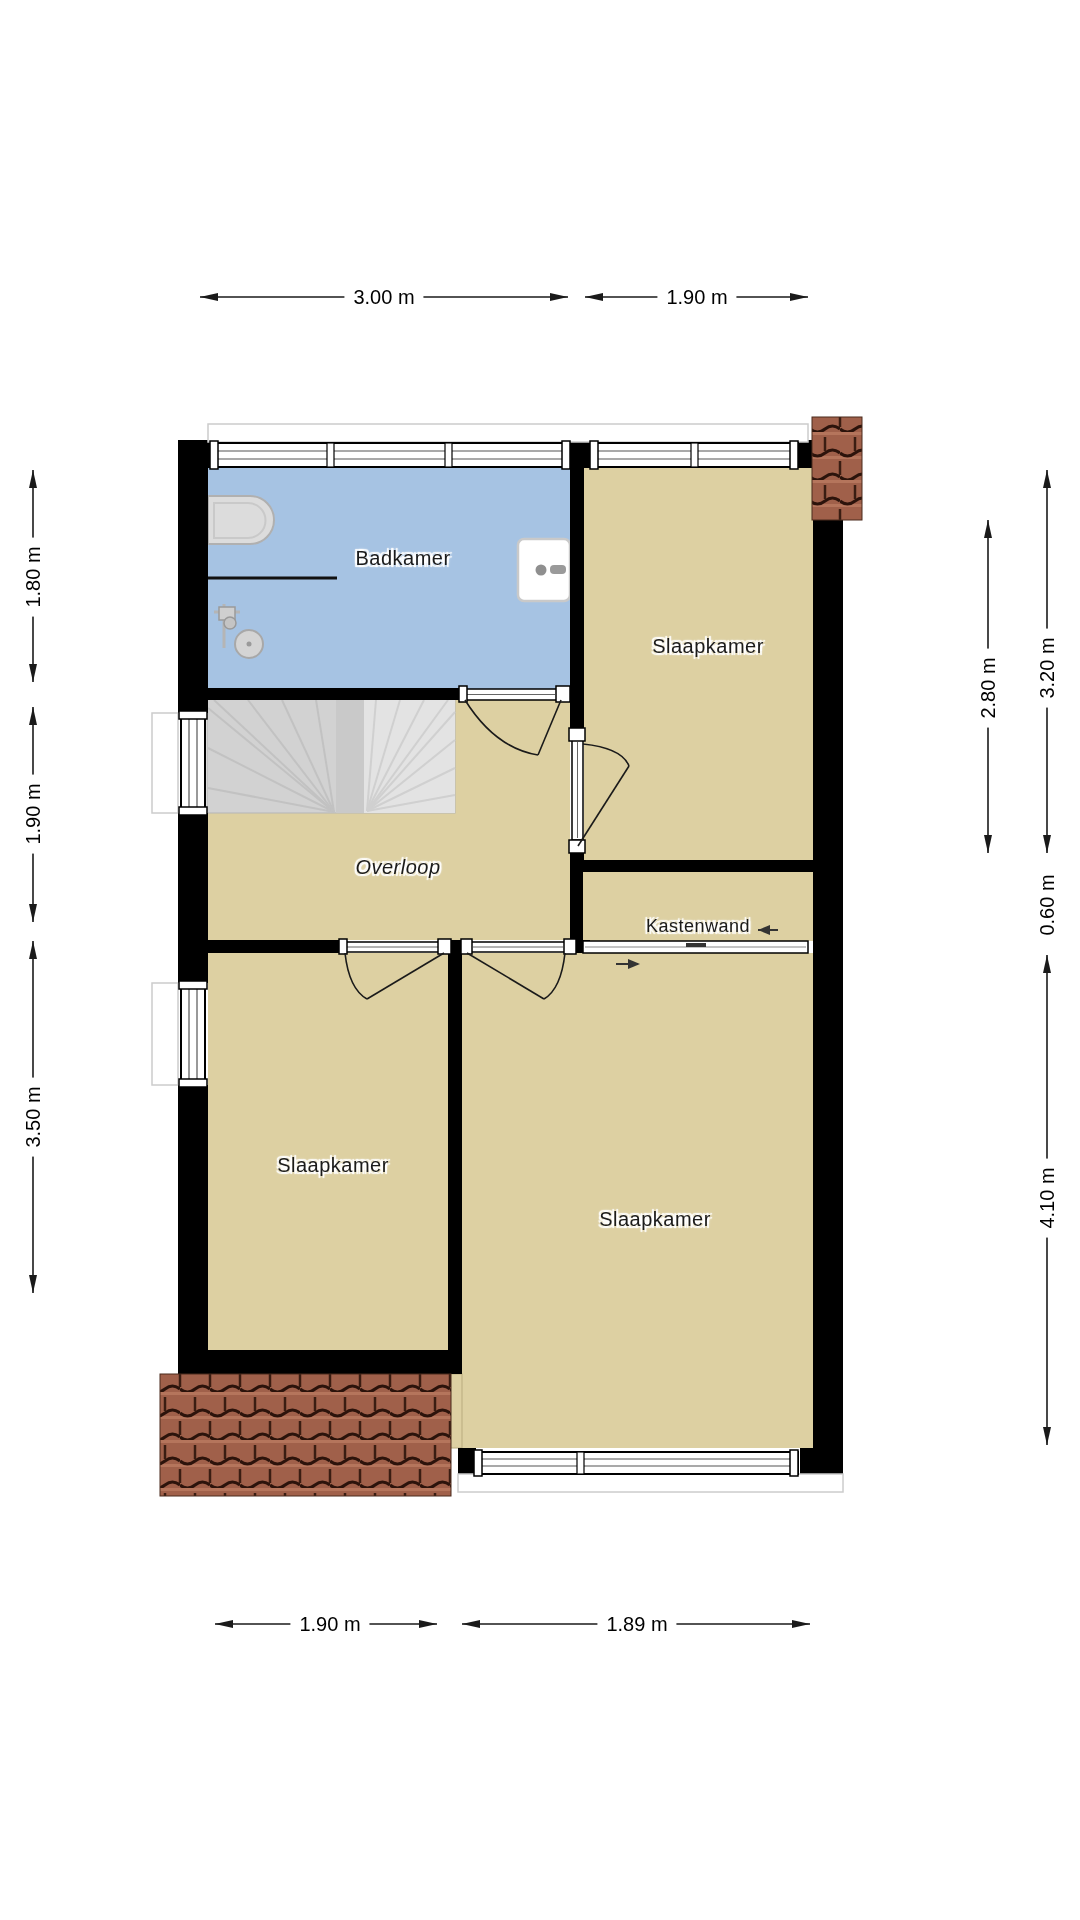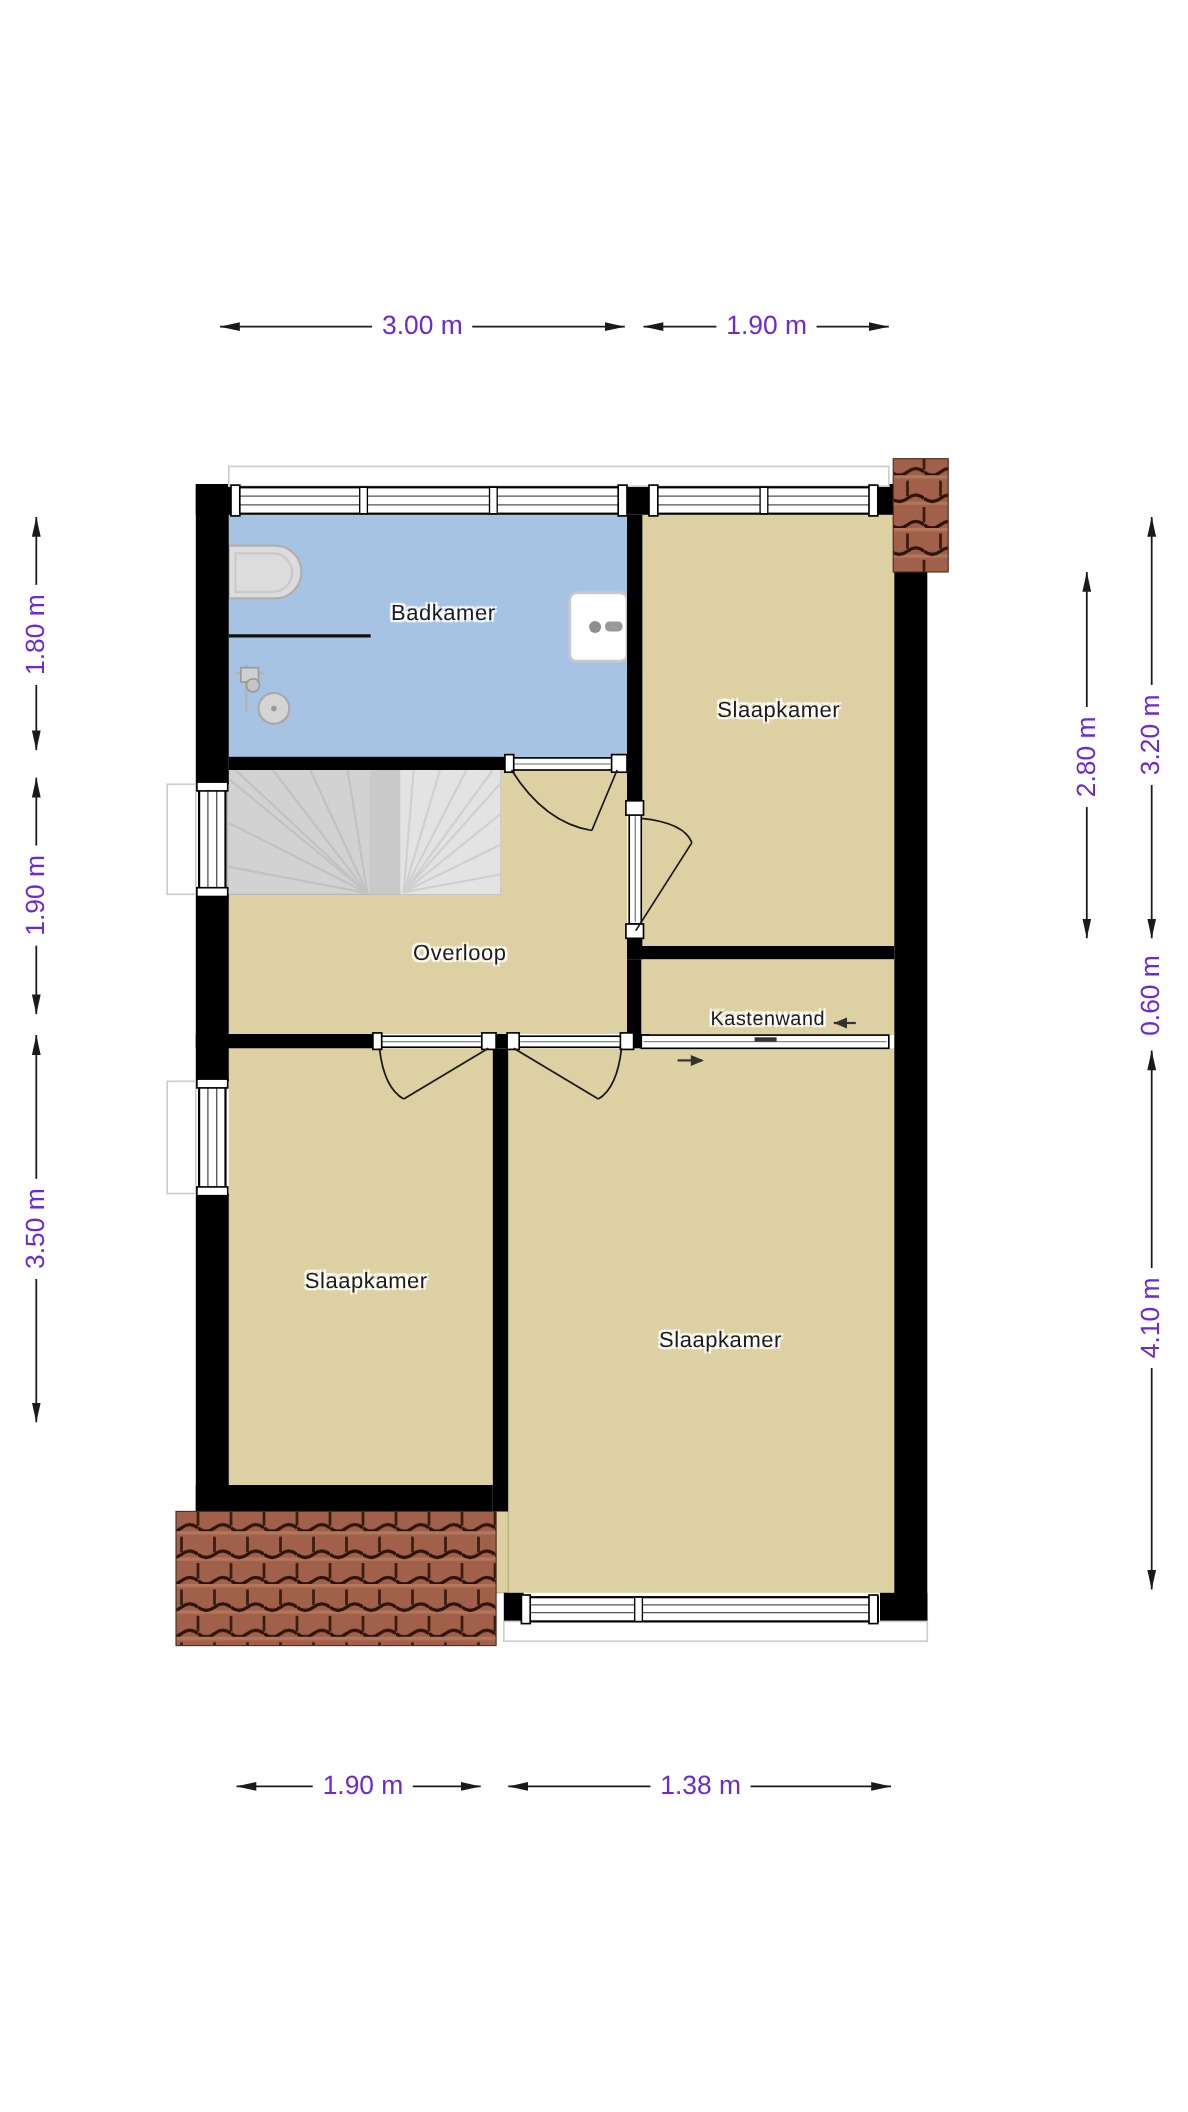--- a/index.html
+++ b/index.html
@@ -16,22 +16,22 @@
     transform:translate(-50%,-50%);
     font-size:20px;
     color:#1b1b1b;
     white-space:nowrap;
     letter-spacing:0.5px;
     text-shadow:-2px -2px 1px #fff, 2px -2px 1px #fff, -2px 2px 1px #fff, 2px 2px 1px #fff, 0 0 4px #fff;
   }
   .dim-label{
     position:absolute;
     transform:translate(-50%,-50%);
-    font-size:24px;
-    color:#6d28d9;
+    font-size:20px;
+    color:#000000;
     background:#ffffff;
     white-space:nowrap;
     padding:1px 9px;
   }
   .dim-label.vert{
     writing-mode:vertical-rl;
     transform:translate(-50%,-50%) rotate(180deg);
     padding:9px 1px;
   }
 </style>
@@ -242,29 +242,29 @@
       <line x1="33" y1="707" x2="33" y2="922" marker-start="url(#ah-start)" marker-end="url(#ah-end)"></line>
       <line x1="33" y1="941" x2="33" y2="1293" marker-start="url(#ah-start)" marker-end="url(#ah-end)"></line>
       <line x1="988" y1="520" x2="988" y2="853" marker-start="url(#ah-start)" marker-end="url(#ah-end)"></line>
       <line x1="1047" y1="470" x2="1047" y2="853" marker-start="url(#ah-start)" marker-end="url(#ah-end)"></line>
       <line x1="1047" y1="955" x2="1047" y2="1445" marker-start="url(#ah-start)" marker-end="url(#ah-end)"></line>
     </g>
   </svg>
 
   <div class="room-label" style="left:403px;top:558px;">Badkamer</div>
   <div class="room-label" style="left:708px;top:646px;">Slaapkamer</div>
-  <div class="room-label" style="left:418px;top:867px;">Overloop</div>
+  <div class="room-label" style="left:398px;top:867px;font-style:italic;">Overloop</div>
   <div class="room-label" style="left:698px;top:904px;font-size:18px;margin-top:22px;">Kastenwand</div>
   <div class="room-label" style="left:333px;top:1165px;">Slaapkamer</div>
   <div class="room-label" style="left:655px;top:1219px;">Slaapkamer</div>
 
   <div class="dim-label" style="left:384px;top:297px;">3.00 m</div>
   <div class="dim-label" style="left:697px;top:297px;">1.90 m</div>
   <div class="dim-label" style="left:330px;top:1624px;">1.90 m</div>
-  <div class="dim-label" style="left:637px;top:1624px;">1.38 m</div>
+  <div class="dim-label" style="left:637px;top:1624px;">1.89 m</div>
   <div class="dim-label vert" style="left:33px;top:577px;">1.80 m</div>
   <div class="dim-label vert" style="left:33px;top:814px;">1.90 m</div>
   <div class="dim-label vert" style="left:33px;top:1117px;">3.50 m</div>
   <div class="dim-label vert" style="left:988px;top:688px;">2.80 m</div>
   <div class="dim-label vert" style="left:1047px;top:668px;">3.20 m</div>
   <div class="dim-label vert" style="left:1047px;top:905px;">0.60 m</div>
   <div class="dim-label vert" style="left:1047px;top:1198px;">4.10 m</div>
 
 </div>
 

